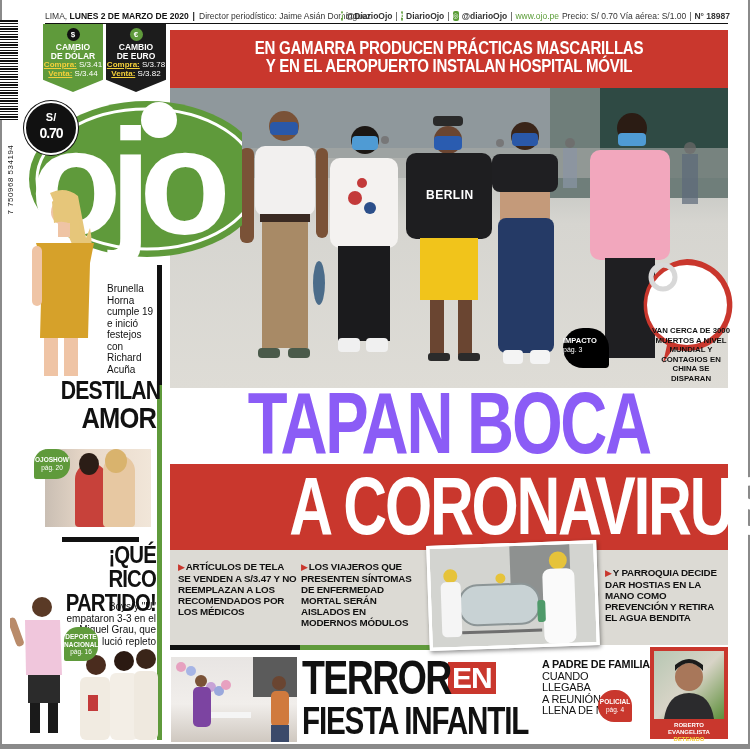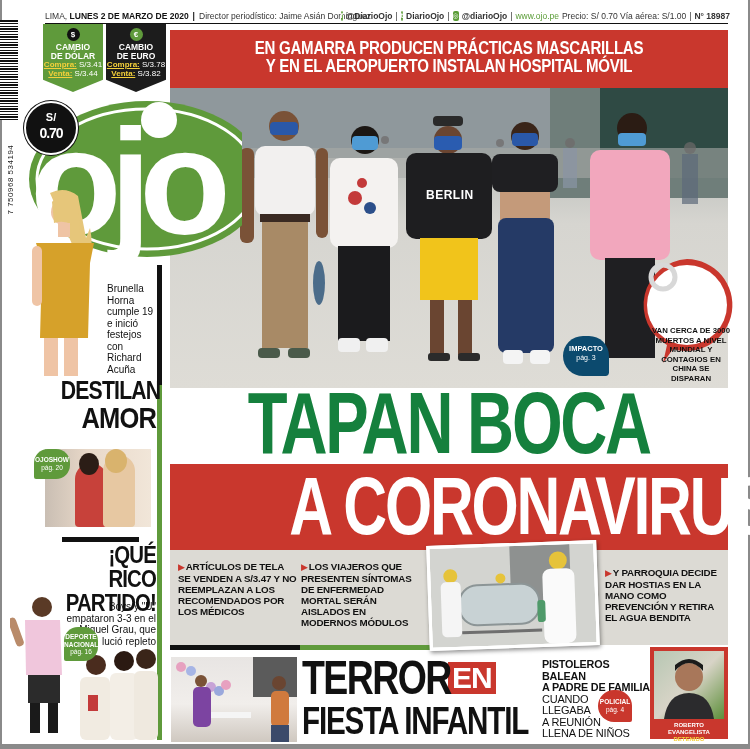--- a/index.html
+++ b/index.html
@@ -67,27 +67,27 @@
   
   #top-banner { left: 170px; top: 30px; width: 558px; height: 58px; background: #c9372d; color: #fff; text-align: center; font-weight: 900; font-size: 17.5px; line-height: 18px; padding-top: 9px; letter-spacing: -0.3px; }
   #top-banner span { display: block; transform: scaleX(0.86); }
 
   
   #main-photo { left: 170px; top: 88px; width: 558px; height: 300px; background: linear-gradient(180deg,#9aa2a6 0%,#c2c4c0 28%,#d6d5d0 45%,#dedcd6 100%); overflow: hidden; }
   #main-photo svg { position: absolute; left: 0; top: 0; }
   #berlin-text { left: 426px; top: 188px; font-size: 12px; font-weight: 700; color: #fff; letter-spacing: 0.5px; }
 
   
-  #impacto { left: 563px; top: 336px; width: 46px; height: 40px; background: #0c4a6e; color: #fff; border-radius: 22px 22px 4px 22px; text-align: center; font-size: 7.5px; line-height: 9px; font-weight: 700; padding-top: 8px; }
+  #impacto { left: 563px; top: 328px; width: 46px; height: 40px; background: #000000; color: #fff; border-radius: 22px 22px 4px 22px; font-size: 7.5px; line-height: 9px; font-weight: 700; padding-top: 8px; }
   #impacto .pg { font-weight: 400; font-size: 7px; }
   #china-bubble { left: 633px; top: 255px; width: 108px; height: 110px; z-index: 4; }
   #china-text { left: 652px; top: 282px; width: 78px; text-align: center; font-size: 7.8px; line-height: 9.5px; font-weight: 900; color: #111; z-index: 5; margin-top: 44px; }
 
   
-  #headline-1 { left: 170px; top: 383px; width: 558px; height: 80px; text-align: center; color: #15803d; font-weight: 900; font-size: 88px; line-height: 80px; letter-spacing: -3px; z-index: 2; }
+  #headline-1 { left: 170px; top: 383px; width: 558px; height: 80px; text-align: center; color: #8b5cf6; font-weight: 900; font-size: 88px; line-height: 80px; letter-spacing: -3px; z-index: 2; }
   #headline-1 span, #headline-2 span { display: inline-block; transform: scaleX(0.74); transform-origin: center; white-space: nowrap; }
   #headline-bar { left: 170px; top: 464px; width: 558px; height: 86px; background: #c9372d; }
   #headline-2 { left: 170px; top: 466px; width: 558px; height: 80px; text-align: center; color: #fff; font-weight: 900; font-size: 82px; line-height: 80px; letter-spacing: -3px; z-index: 2; margin-left: 35px; }
 
   
   #bullet-bg { left: 170px; top: 550px; width: 558px; height: 95px; background: #dcdad4; }
   .bullet { font-weight: 700; font-size: 9.8px; line-height: 11px; color: #111; letter-spacing: -0.2px; }
   .bullet .arrow { color: #c9372d; font-size: 9px; margin-right: 1px; }
   #bullet-1 { left: 178px; top: 561px; width: 120px; }
   #bullet-2 { left: 301px; top: 561px; width: 122px; }
@@ -358,21 +358,20 @@
 </div>
 <div class="abs" id="terror">
   <div id="terror-1">
     <span class="w">TERROR</span>
     <span id="terror-en">EN</span>
   </div>
   <div id="terror-2">FIESTA INFANTIL</div>
 </div>
 
 <div class="abs" id="pistoleros">
-  <span class="b">PISTOLEROS BALEAN</span>
   <span class="b">A PADRE DE FAMILIA</span>
   <span class="n">CUANDO</span>
   <span class="n">LLEGABA</span>
   <span class="n">A REUNIÓN</span>
   <span class="n">LLENA DE NIÑOS</span>
 </div>
 <div class="abs" id="policial">
   <div>POLICIAL</div>
   <div class="pg">pág. 4</div>
 </div>

